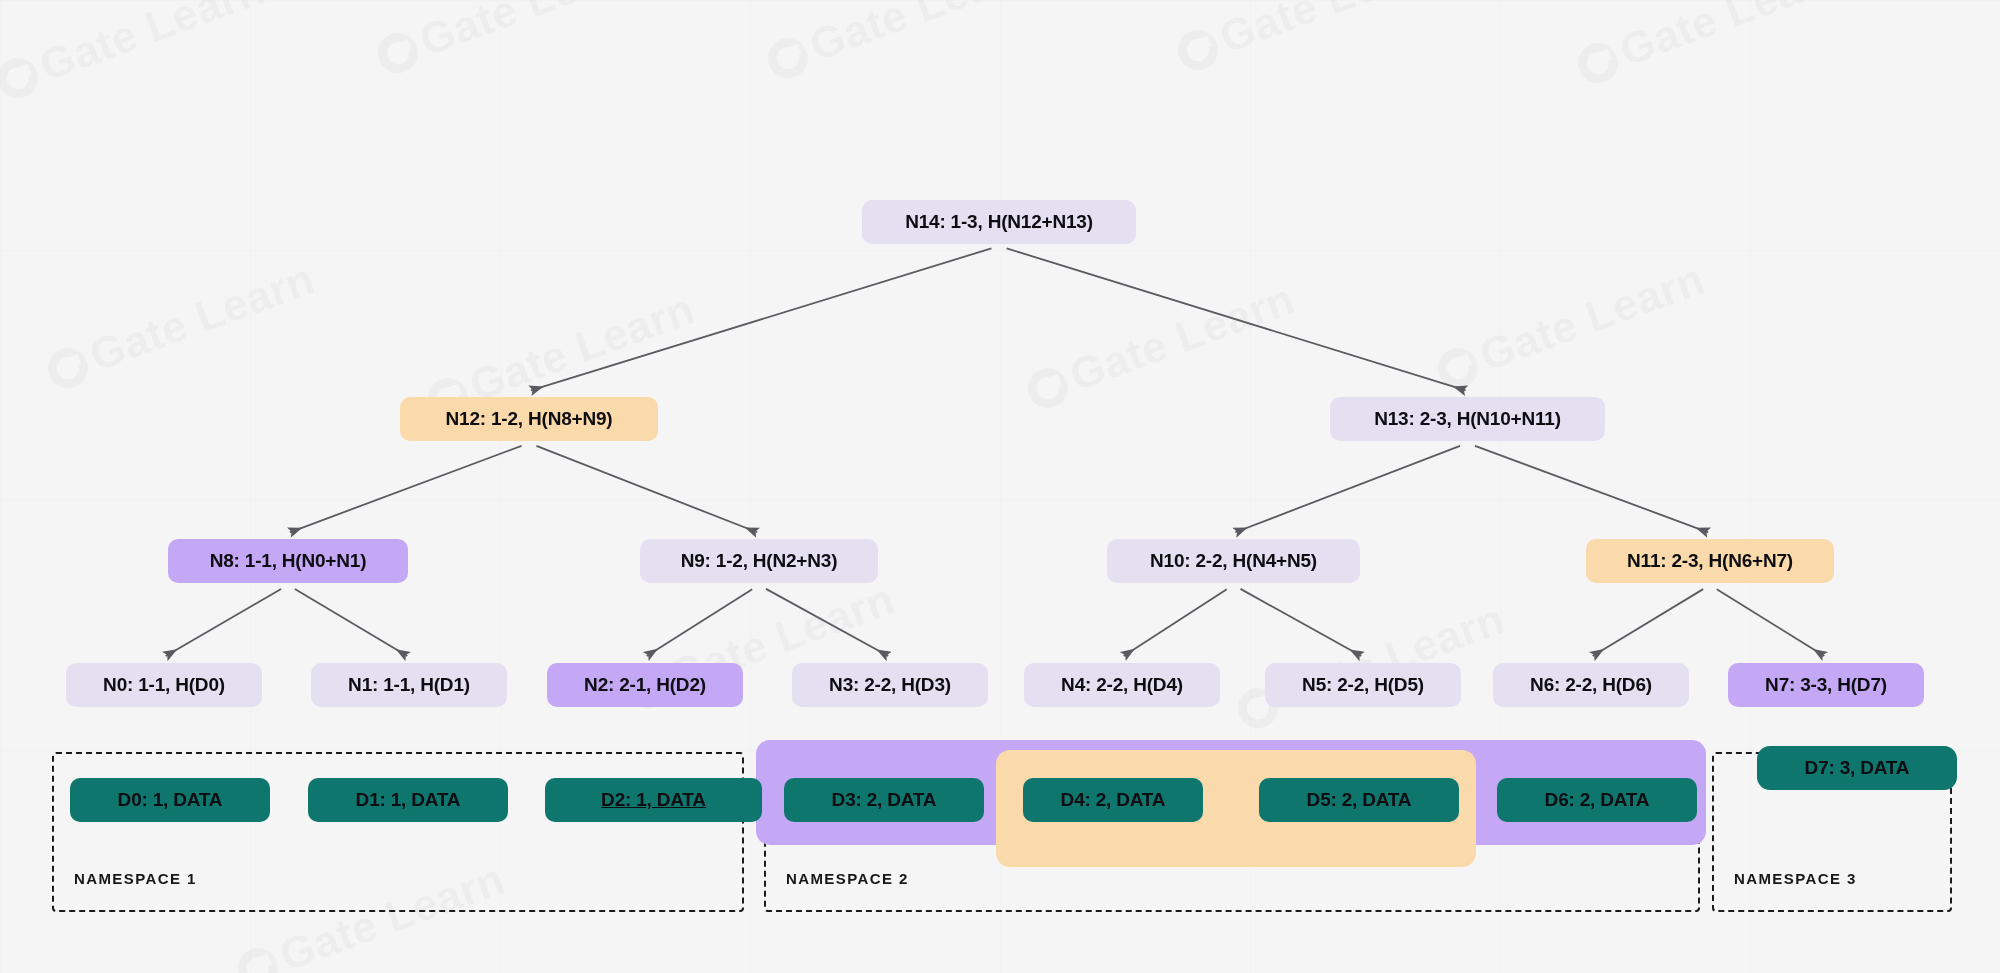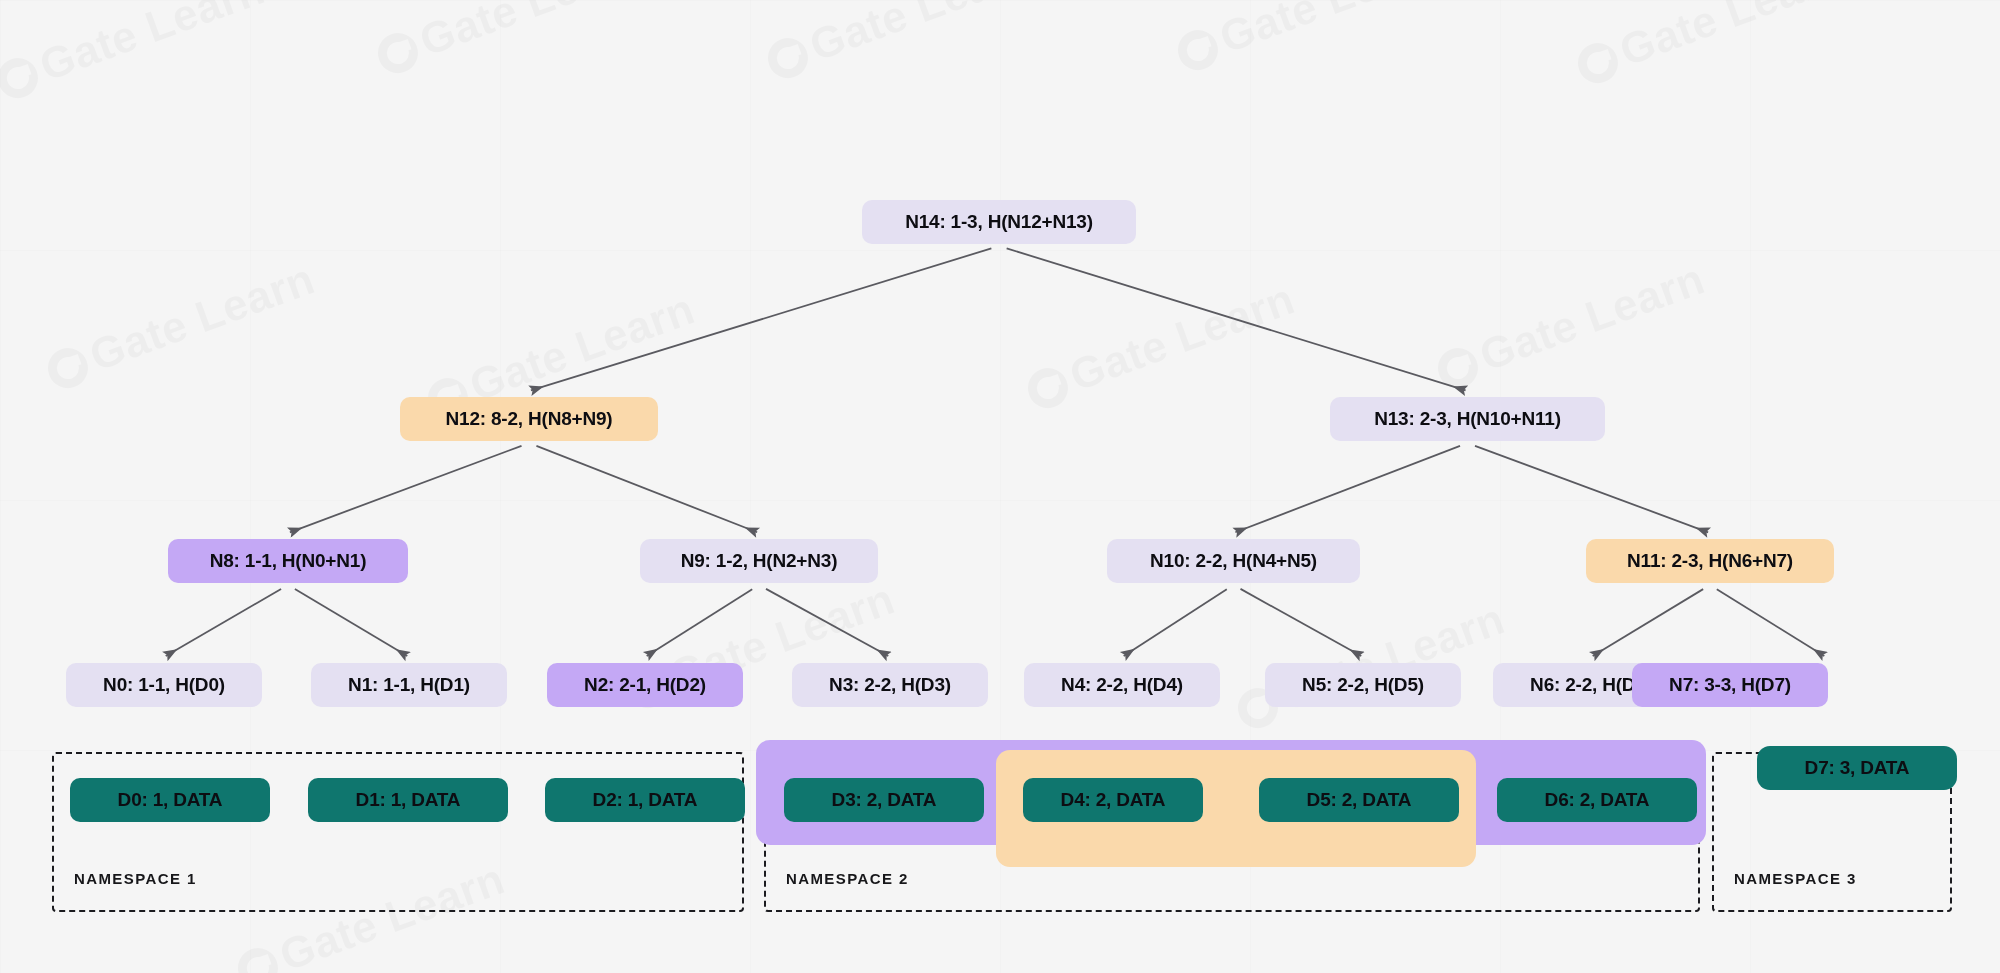--- a/index.html
+++ b/index.html
@@ -211,40 +211,40 @@
       <div class="ns-label" style="left: 1734px; top: 870px;">NAMESPACE 3</div>
     </div>
 
   <div id="band-layer">
       <div class="band band-purple" style="left: 756px; top: 740px; width: 950px; height: 105px;"></div>
       <div class="band band-orange" style="left: 996px; top: 750px; width: 480px; height: 117px;"></div>
     </div>
 
   <div id="node-layer">
       <div class="node fill-lilac" style="left: 862px; top: 200px; width: 274px;">N14: 1-3, H(N12+N13)</div>
-      <div class="node fill-orange" style="left: 400px; top: 397px; width: 258px;">N12: 8-2, H(N8+N9)</div>
+      <div class="node fill-orange" style="left: 400px; top: 397px; width: 258px;">N12: 1-2, H(N8+N9)</div>
       <div class="node fill-lilac" style="left: 1330px; top: 397px; width: 275px;">N13: 2-3, H(N10+N11)</div>
       <div class="node fill-purple" style="left: 168px; top: 539px; width: 240px;">N8: 1-1, H(N0+N1)</div>
       <div class="node fill-lilac" style="left: 640px; top: 539px; width: 238px;">N9: 1-2, H(N2+N3)</div>
       <div class="node fill-lilac" style="left: 1107px; top: 539px; width: 253px;">N10: 2-2, H(N4+N5)</div>
       <div class="node fill-orange" style="left: 1586px; top: 539px; width: 248px;">N11: 2-3, H(N6+N7)</div>
       <div class="node fill-lilac" style="left: 66px; top: 663px; width: 196px;">N0: 1-1, H(D0)</div>
       <div class="node fill-lilac" style="left: 311px; top: 663px; width: 196px;">N1: 1-1, H(D1)</div>
       <div class="node fill-purple" style="left: 547px; top: 663px; width: 196px;">N2: 2-1, H(D2)</div>
       <div class="node fill-lilac" style="left: 792px; top: 663px; width: 196px;">N3: 2-2, H(D3)</div>
       <div class="node fill-lilac" style="left: 1024px; top: 663px; width: 196px;">N4: 2-2, H(D4)</div>
       <div class="node fill-lilac" style="left: 1265px; top: 663px; width: 196px;">N5: 2-2, H(D5)</div>
       <div class="node fill-lilac" style="left: 1493px; top: 663px; width: 196px;">N6: 2-2, H(D6)</div>
-      <div class="node fill-purple" style="left: 1632px; top: 663px; width: 196px;">N7: 3-3, H(D7)</div>
+      <div class="node fill-purple" style="left: 1728px; top: 663px; width: 196px;">N7: 3-3, H(D7)</div>
     </div>
 
   <div id="data-layer">
       <div class="dbox" style="left: 70px; top: 778px; width: 200px;">D0: 1, DATA</div>
       <div class="dbox" style="left: 308px; top: 778px; width: 200px;">D1: 1, DATA</div>
-      <div class="dbox" style="left: 545px; top: 778px; width: 200px;">D2: 1, DATA</div>
+      <div class="dbox" style="left: 545px; top: 778px; width: 217px; text-decoration: underline;">D2: 1, DATA</div>
       <div class="dbox" style="left: 784px; top: 778px; width: 200px;">D3: 2, DATA</div>
       <div class="dbox" style="left: 1023px; top: 778px; width: 180px;">D4: 2, DATA</div>
       <div class="dbox" style="left: 1259px; top: 778px; width: 200px;">D5: 2, DATA</div>
       <div class="dbox" style="left: 1497px; top: 778px; width: 200px;">D6: 2, DATA</div>
       <div class="dbox" style="left: 1757px; top: 746px; width: 200px; border-radius: 13px;">D7: 3, DATA</div>
     </div>
 
 </div>
 
 </body></html>

